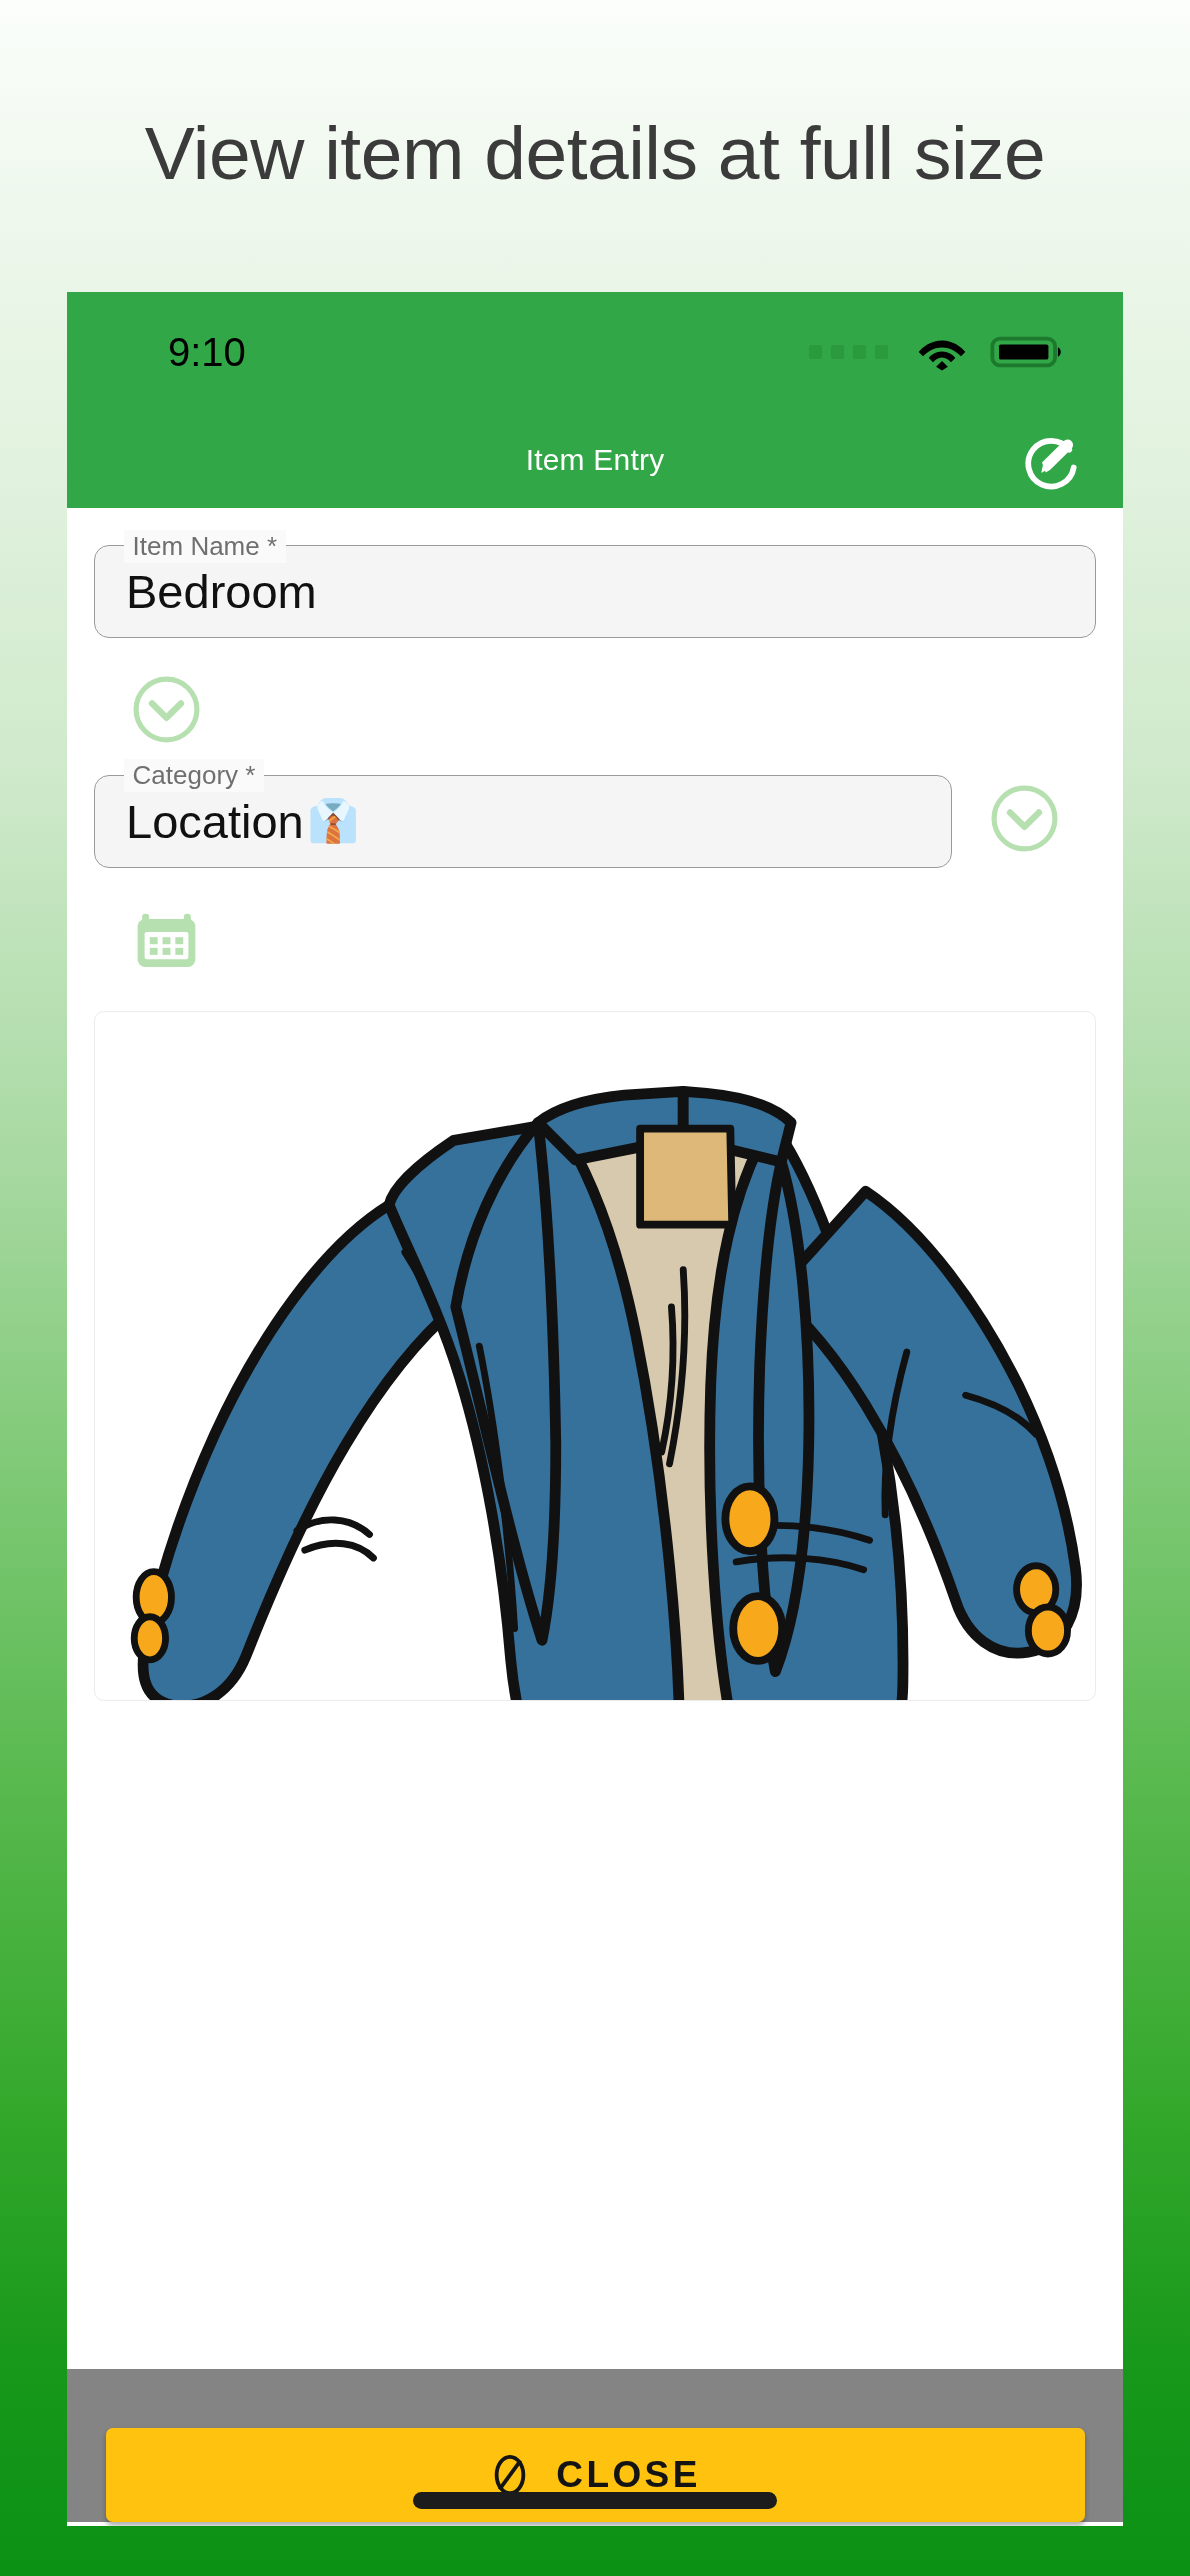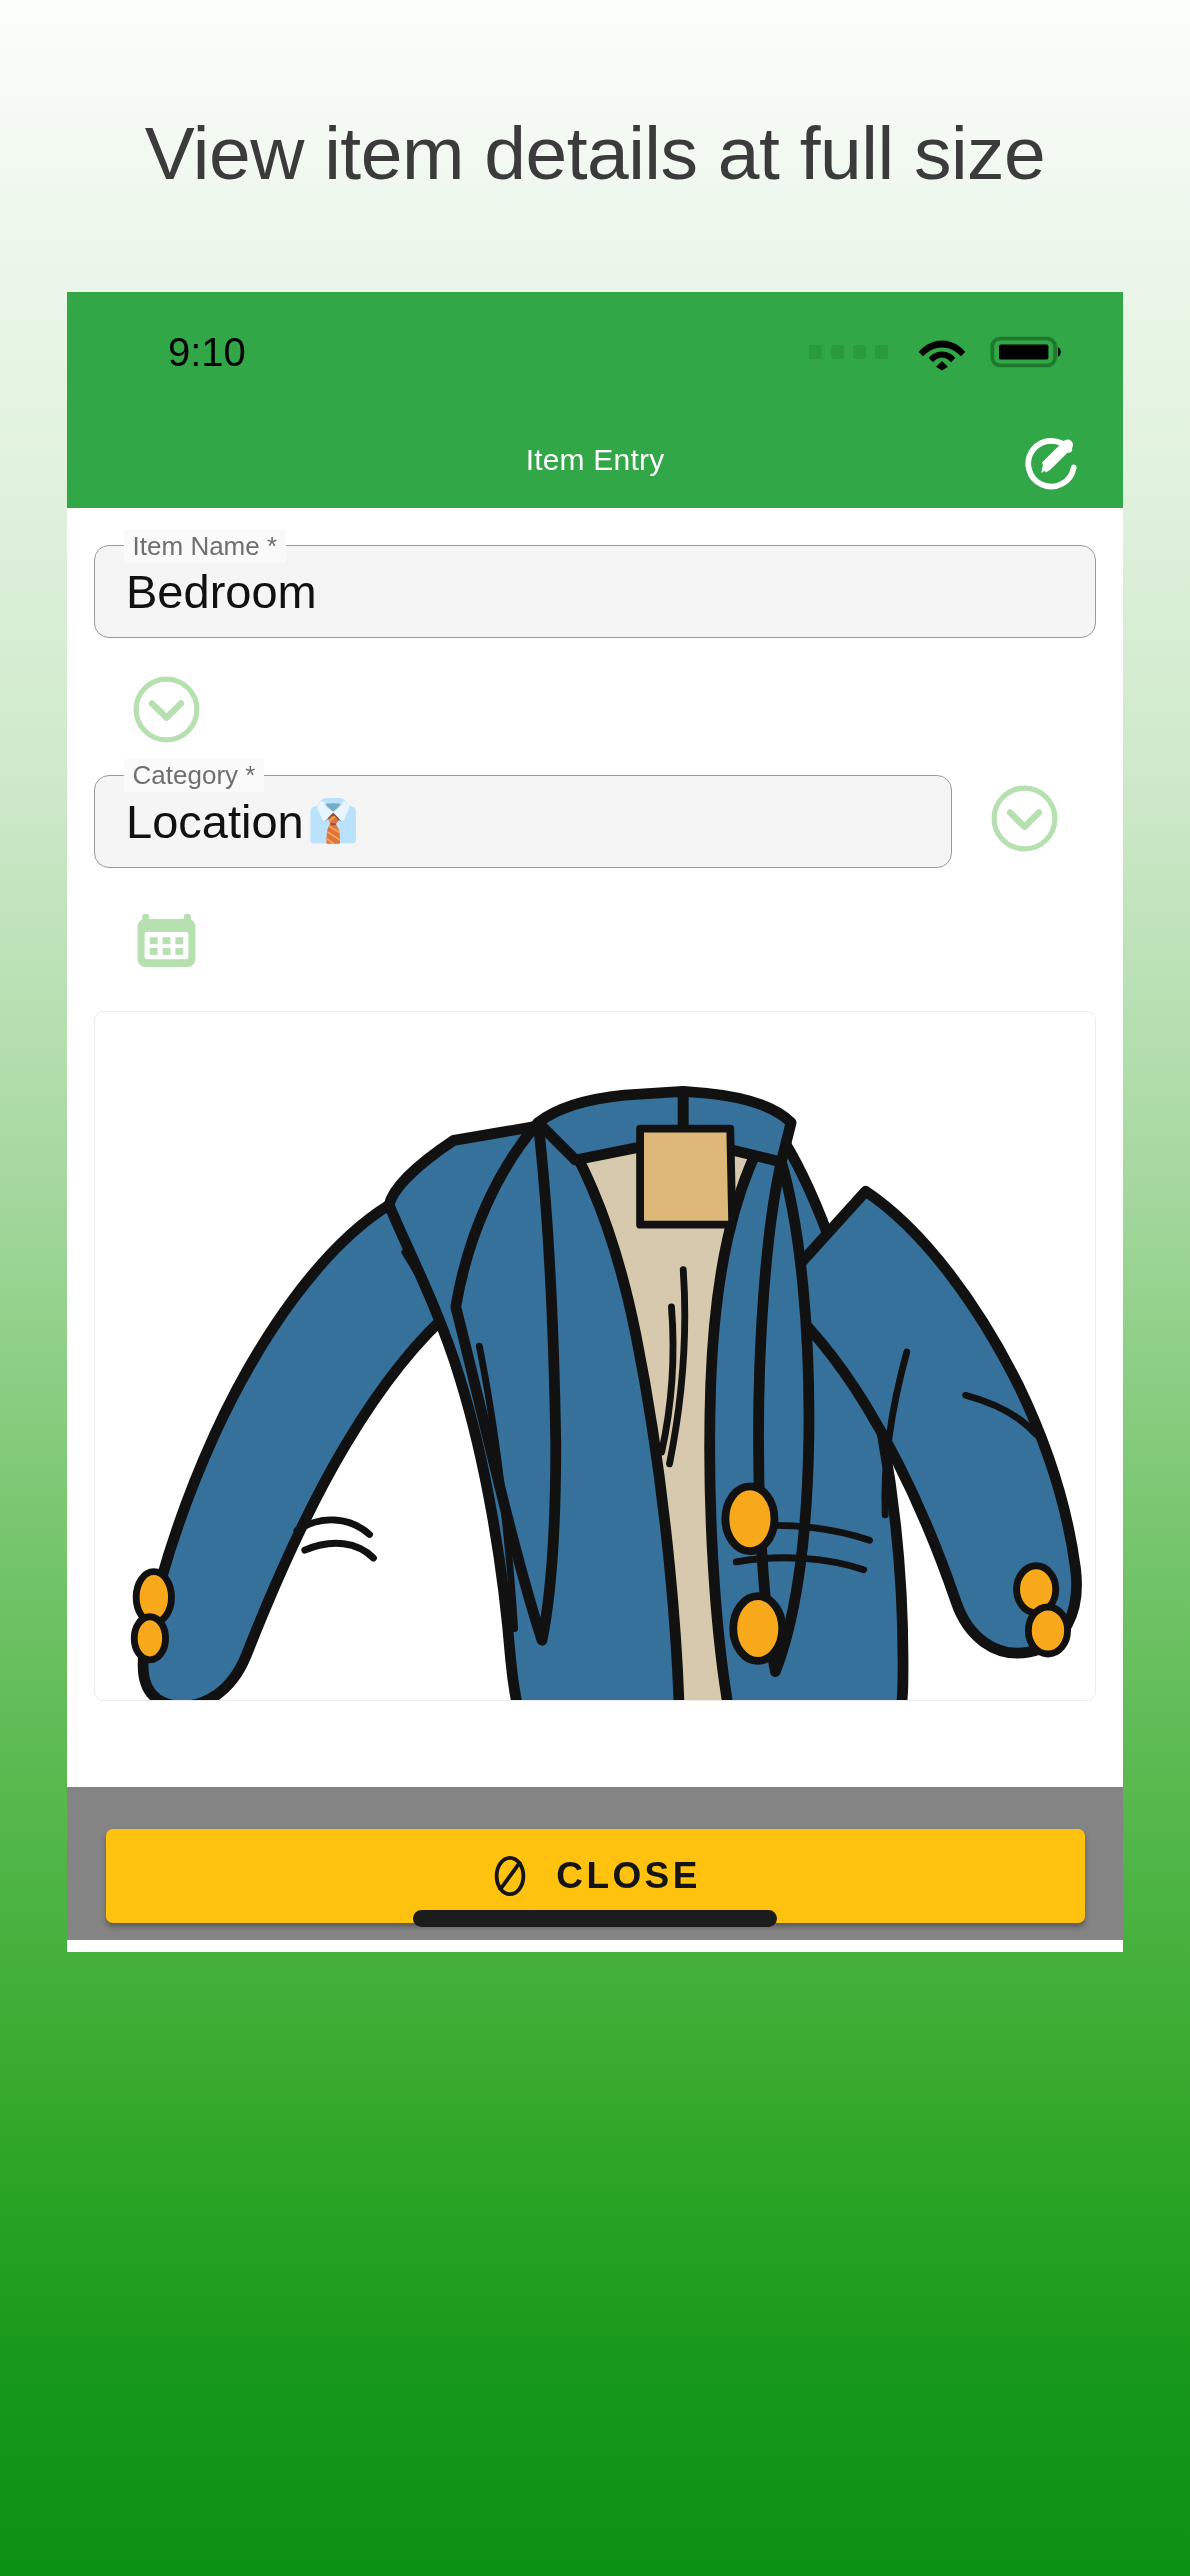--- a/index.html
+++ b/index.html
@@ -45,21 +45,21 @@
     letter-spacing: -0.5px;
     white-space: nowrap;
   }
 
   
   .phone {
     position: absolute;
     left: 67px;
     top: 292px;
     width: 1056px;
-    height: 1660px;
+    height: 2234px;
     background: #ffffff;
     overflow: hidden;
   }
 
   
   .statusbar {
     position: relative;
     height: 120px;
     background: #32a747;
     display: flex;
@@ -216,26 +216,26 @@
     display: flex;
     align-items: center;
     justify-content: center;
   }
   .image-card svg { width: 100%; height: 100%; display: block; }
 
   
   .bottombar {
     position: absolute;
     left: 0;
-    bottom: 12px;
+    bottom: 4px;
     width: 1056px;
     height: 153px;
     background: #848484;
     display: flex;
-    align-items: center;
+    align-items: flex-end;
     justify-content: center;
     padding-top: 25px;
   }
   .close-btn {
     width: 979px;
     height: 94px;
     background: #ffc20e;
     border: none;
     border-radius: 6.7px;
     box-shadow: 0 3.8px 4.8px rgba(0,0,0,0.30);

